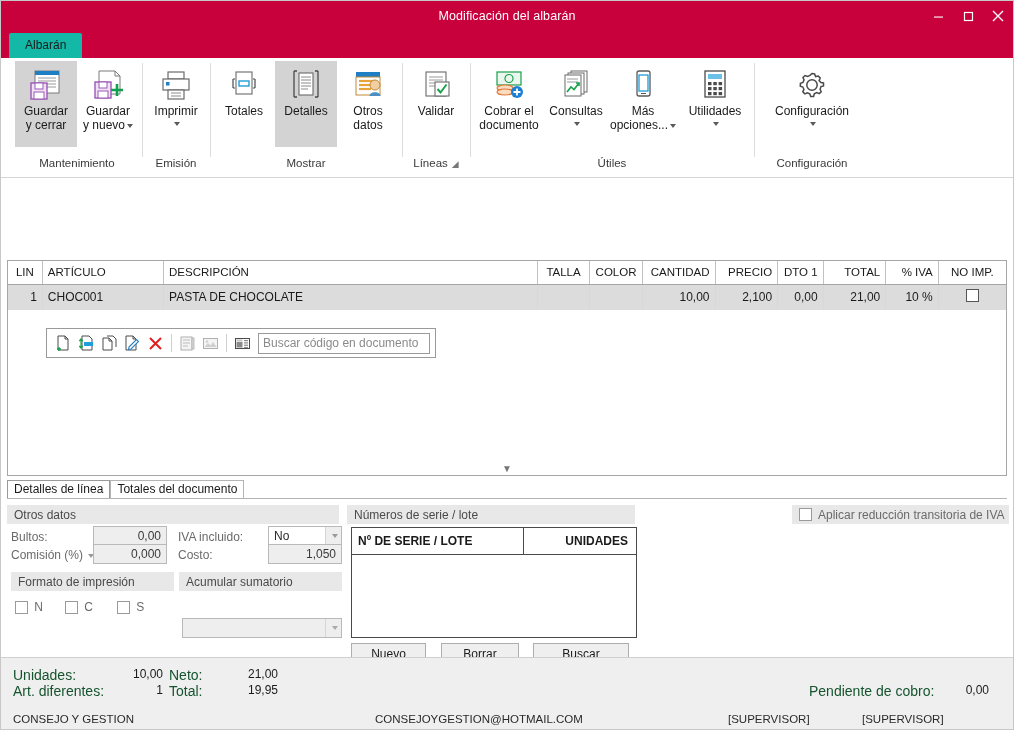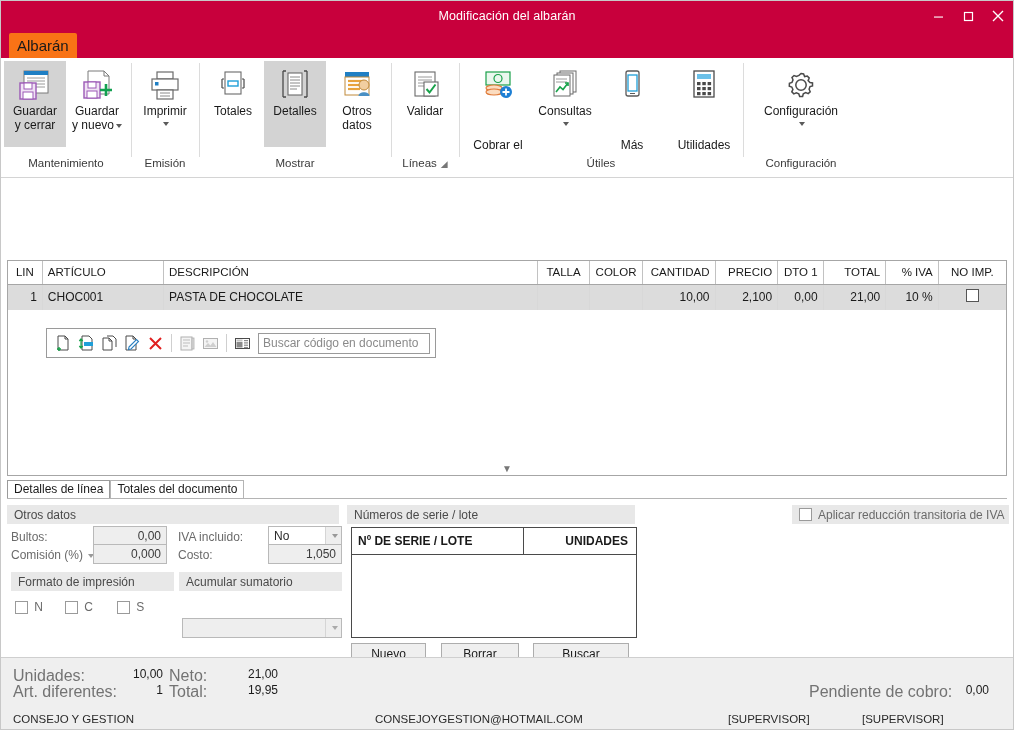--- a/index.html
+++ b/index.html
@@ -54,38 +54,39 @@
   .tabstrip {
     height: 27px;
     background: #c8003c;
     flex: 0 0 27px;
     display: flex;
     align-items: flex-end;
     padding-left: 8px;
     position: relative;
   }
   .ribtab {
-    background: #f97316;
+    background: #14b8a6;
     color: #1a1a1a;
     height: 25px;
     line-height: 25px;
-    padding: 0 8px;
-    font-size: 15px;
+    padding: 0 16px;
+    font-size: 12px;
     border-top-left-radius: 2px;
     border-top-right-radius: 2px;
   }
 
   
   .ribbon {
     flex: 0 0 120px;
     height: 120px;
     background: #ffffff;
     border-bottom: 1px solid #d4d4d4;
     display: flex;
     position: relative;
+    padding-left: 11px;
   }
   .rgroup {
     display: flex;
     flex-direction: column;
     justify-content: flex-start;
     position: relative;
     padding: 0;
   }
   .rgroup + .rgroup::before {
     content: "";
@@ -113,21 +114,21 @@
     display: flex;
     flex-direction: column;
     align-items: center;
     padding: 5px 2px 2px 2px;
     text-align: center;
     font-size: 11.5px;
     line-height: 14px;
     color: #1f1f1f;
     cursor: default;
   }
-  .rbtn.wide { width: 72px; gap: 34px; }
+  .rbtn.wide { width: 72px; }
   .rbtn.sel { background: #d3d3d3; }
   .rbtn .ico { height: 38px; display: flex; align-items: center; justify-content: center; }
   .rbtn .lbl { word-wrap: break-word; }
   .caretdown {
     display: inline-block;
     width: 0; height: 0;
     border-left: 3.5px solid transparent;
     border-right: 3.5px solid transparent;
     border-top: 4px solid #5a5a5a;
     vertical-align: middle;
@@ -346,21 +347,21 @@
     font-weight: bold;
   }
 
   
   .statuswrap {
     flex: 0 0 72px;
     background: #efefef;
     border-top: 1px solid #cfcfcf;
     position: relative;
   }
-  .st-lbl { font-size: 16px; color: #737373; }
+  .st-lbl { font-size: 14px; color: #14532d; }
   .st-val { font-size: 12px; color: #1a1a1a; }
   .st-bot { font-size: 11.5px; color: #2a2a2a; }
 </style>
 </head>
 <body>
 
 <div class="window">
 
   <div class="titlebar">
     <div class="titlebar-text">Modificación del albarán</div>

